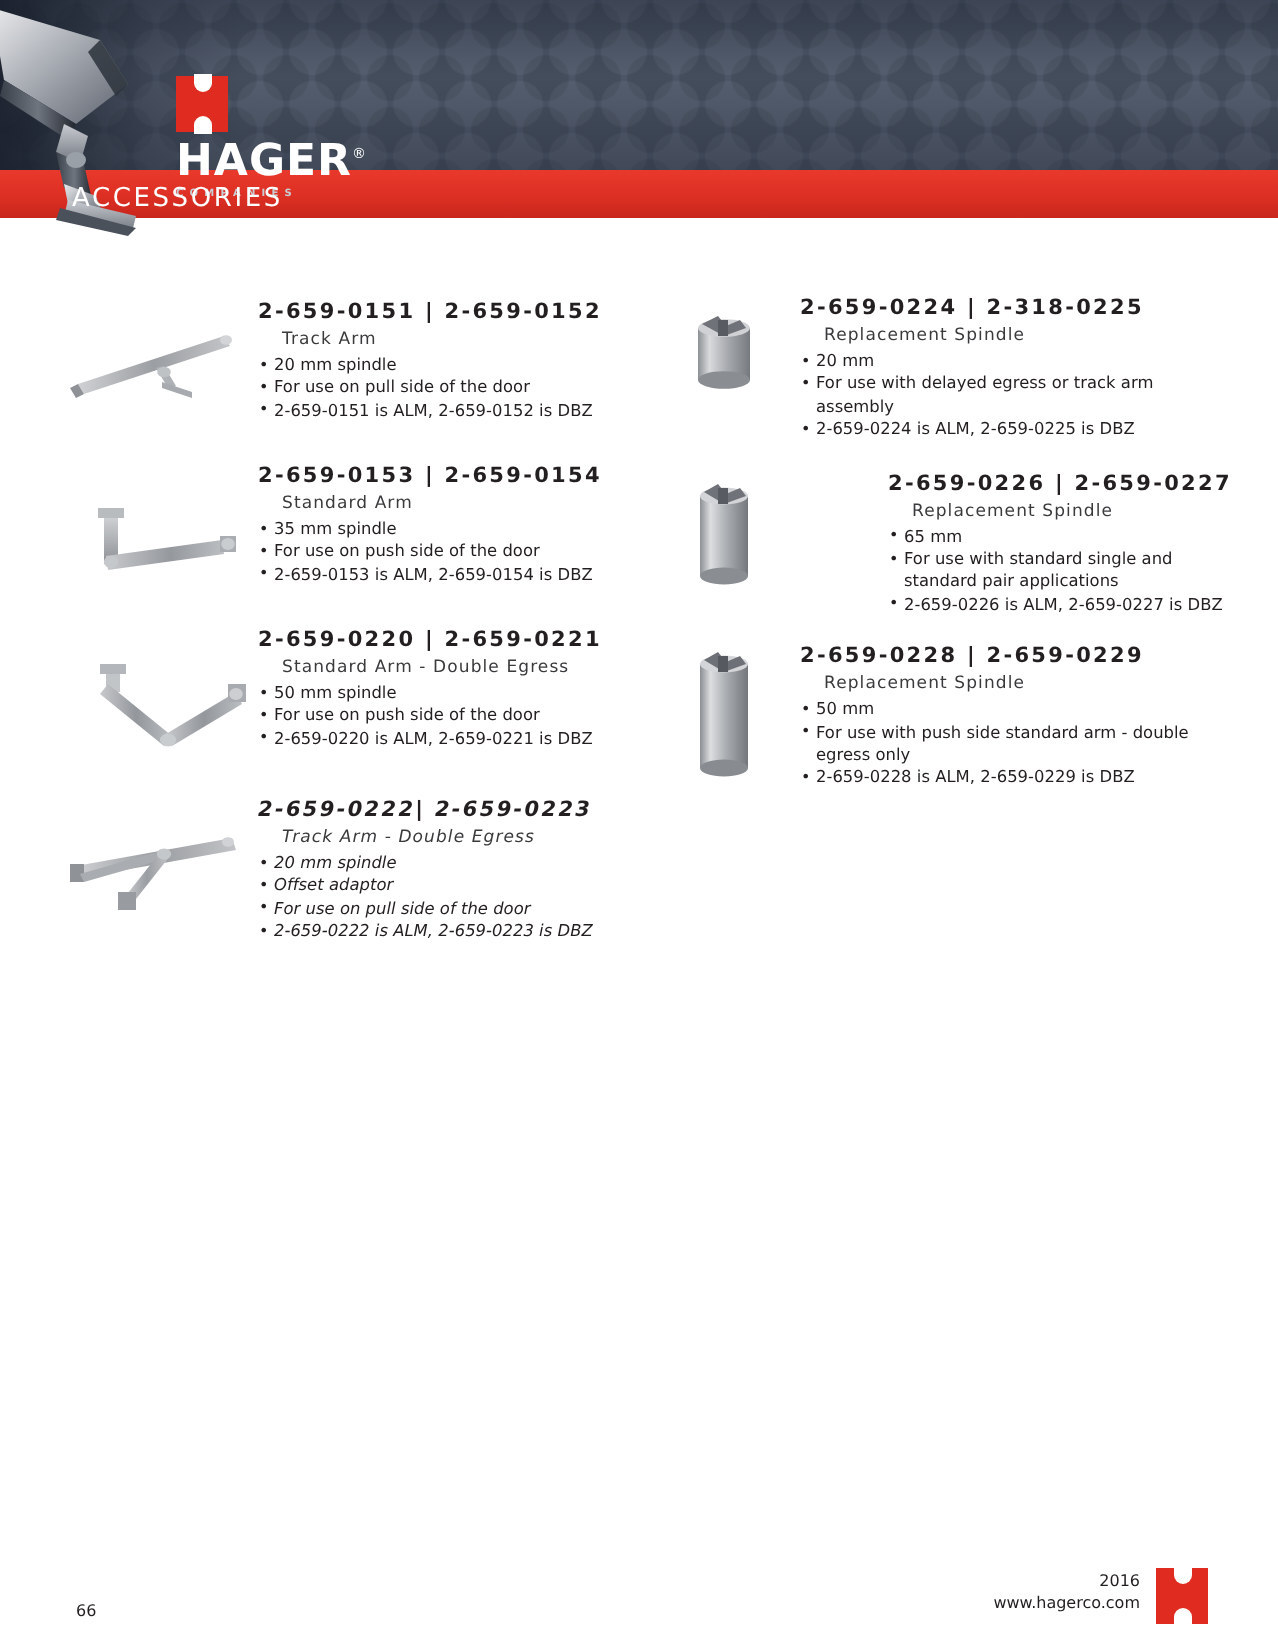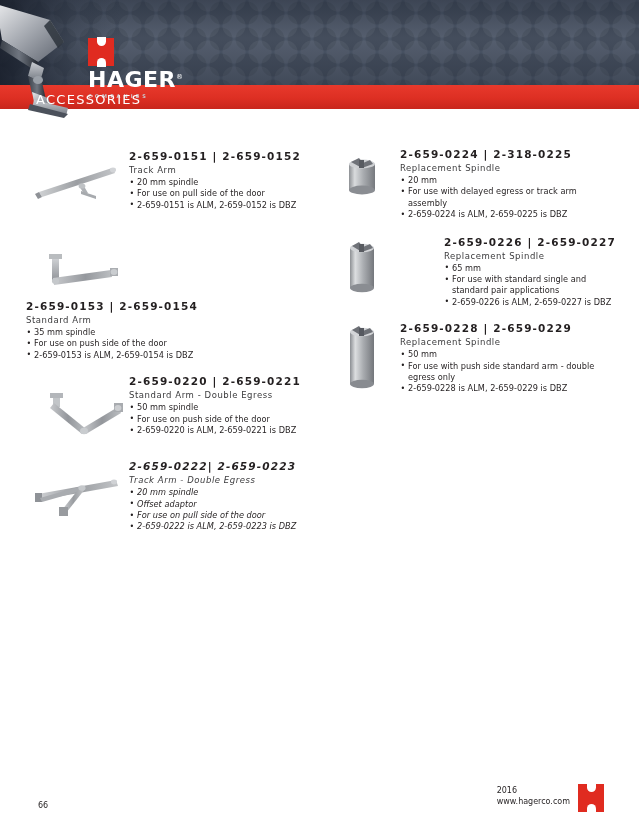--- a/index.html
+++ b/index.html
@@ -166,21 +166,21 @@
     letter-spacing: 1.15px;
     line-height: 13px;
     margin: 0 0 1px 0;
     white-space: nowrap;
   }
   .prod-sub {
     font-size: 8.5px;
     color: #3a3a3c;
     letter-spacing: 0.55px;
     line-height: 12px;
-    margin: 0 0 1px 0;
+    margin: 0 0 1px 12px;
   }
   .bullets {
     list-style: none;
     margin: 0;
     padding: 0;
   }
   .bullets li {
     font-size: 8.2px;
     color: #231f20;
     line-height: 11.4px;
@@ -209,21 +209,21 @@
     position: absolute;
     left: 38px;
     top: 21px;
     font-size: 8px;
     color: #231f20;
   }
   .footer-right {
     position: absolute;
     right: 69px;
     top: 5px;
-    text-align: left;
+    text-align: right;
     line-height: 11px;
   }
   .footer-year { font-size: 8px; color: #231f20; }
   .footer-url  { font-size: 8px; color: #231f20; }
   .footer-mark {
     position: absolute;
     right: 35px;
     top: 4px;
     width: 26px;
     height: 28px;
@@ -314,21 +314,21 @@
         <div class="prod-title">2-659-0151 | 2-659-0152</div>
         <div class="prod-sub">Track Arm</div>
         <ul class="bullets">
           <li>20 mm spindle</li>
           <li>For use on pull side of the door</li>
           <li>2-659-0151 is ALM, 2-659-0152 is DBZ</li>
         </ul>
       </div>
     </div>
 
-    <div class="entry" style="margin-top:12px;flex-direction:column;">
+    <div class="entry" style="margin-top:12px;">
       <div class="entry-fig" style="width:103px;height:68px;">
         <svg width="103" height="68" viewBox="0 0 103 68">
           <defs>
             <linearGradient id="g2" x1="0" y1="0" x2="1" y2="0">
               <stop offset="0%" stop-color="#c8cacd"></stop>
               <stop offset="55%" stop-color="#95989d"></stop>
               <stop offset="100%" stop-color="#bcbfc2"></stop>
             </linearGradient>
             <linearGradient id="g2b" x1="0" y1="0" x2="0" y2="1">
               <stop offset="0%" stop-color="#d5d7da"></stop>

